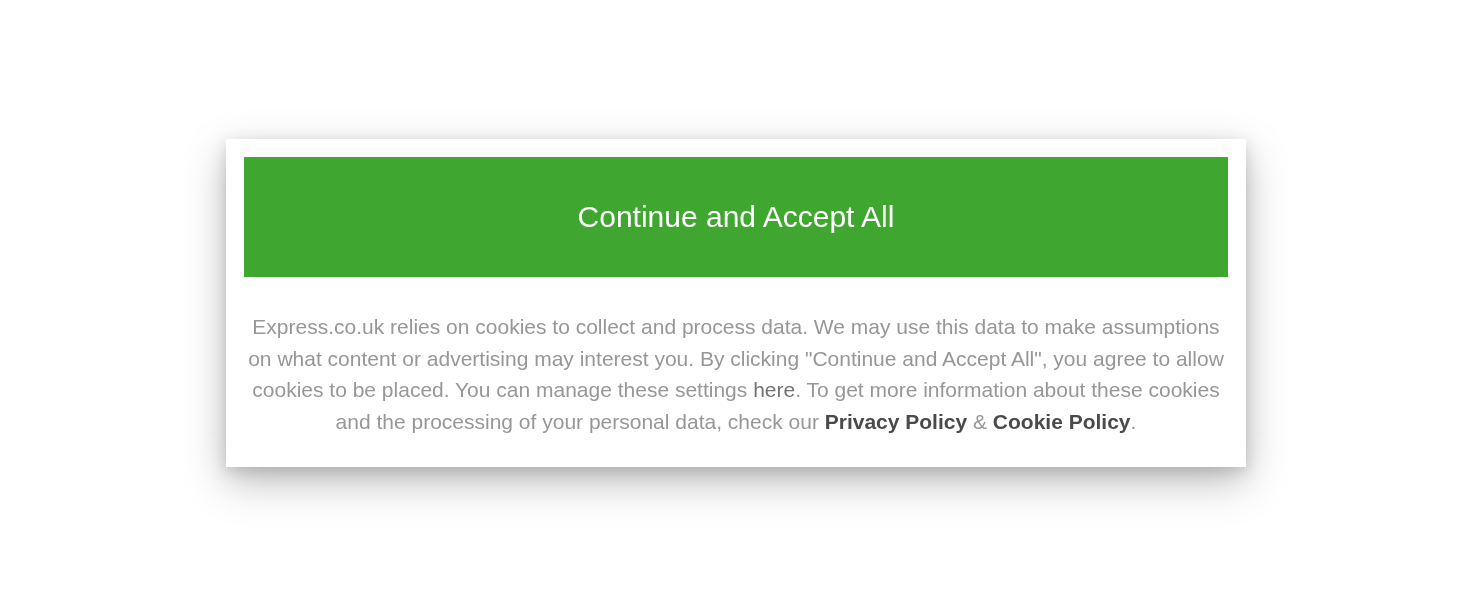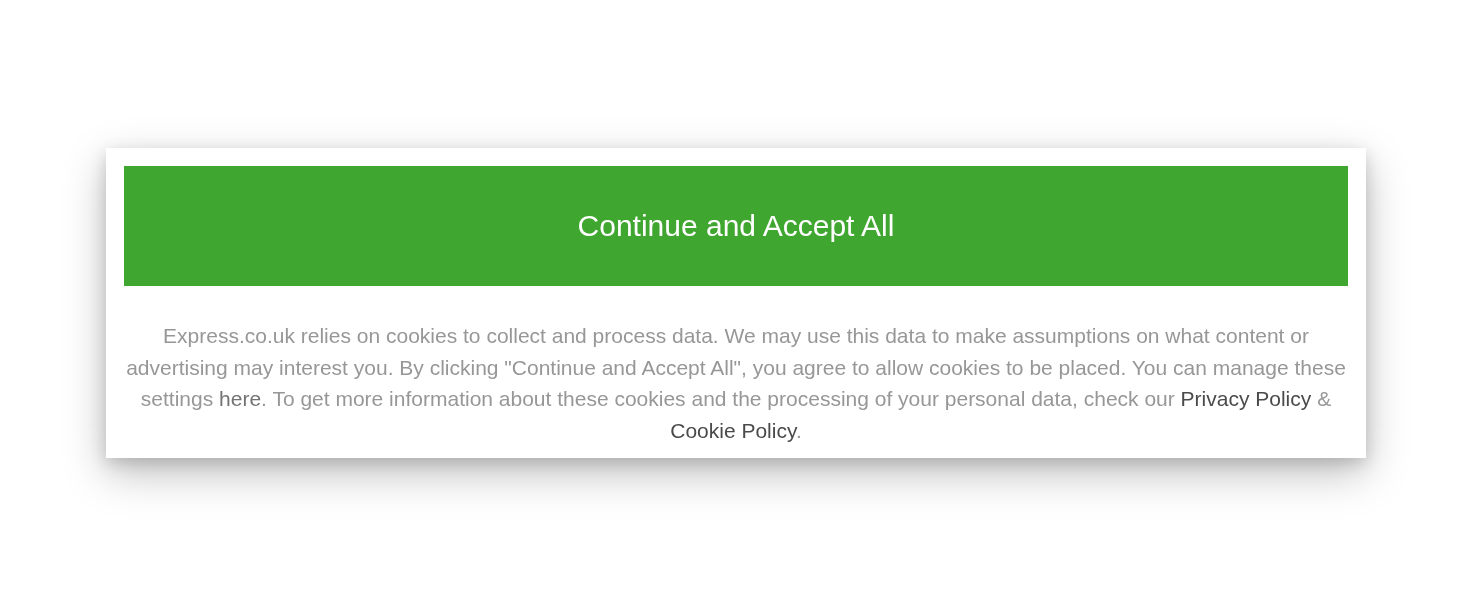--- a/index.html
+++ b/index.html
@@ -10,24 +10,24 @@
     body {
       font-family: Arial, Helvetica, sans-serif;
       background: #ffffff;
       width: 1472px;
       height: 606px;
       display: flex;
       align-items: center;
       justify-content: center;
     }
     .cookie-banner {
-      width: 1260px;
+      width: 1020px;
       background: #ffffff;
       box-shadow: 0 15px 40px rgba(0,0,0,0.25), 0 5px 15px rgba(0,0,0,0.15);
-      padding: 18px 18px 12px 18px;
+      padding: 18px 18px 30px 18px;
     }
     .accept-button {
       width: 100%;
       height: 120px;
       background: #3fa62f;
       color: #ffffff;
       font-size: 30px;
       font-weight: 400;
       border: none;
       cursor: pointer;
@@ -43,21 +43,21 @@
       line-height: 1.5;
       text-align: center;
       padding: 0 2px;
     }
     .cookie-text .link {
       color: #737373;
       text-decoration: none;
       cursor: pointer;
     }
     .cookie-text .link.bold {
-      font-weight: 400;
+      font-weight: 700;
       color: #4a4a4a;
     }
   </style>
 </head>
 <body>
 
 <div class="cookie-banner">
   <button class="accept-button">
     <span>Continue and Accept All</span>
   </button>

